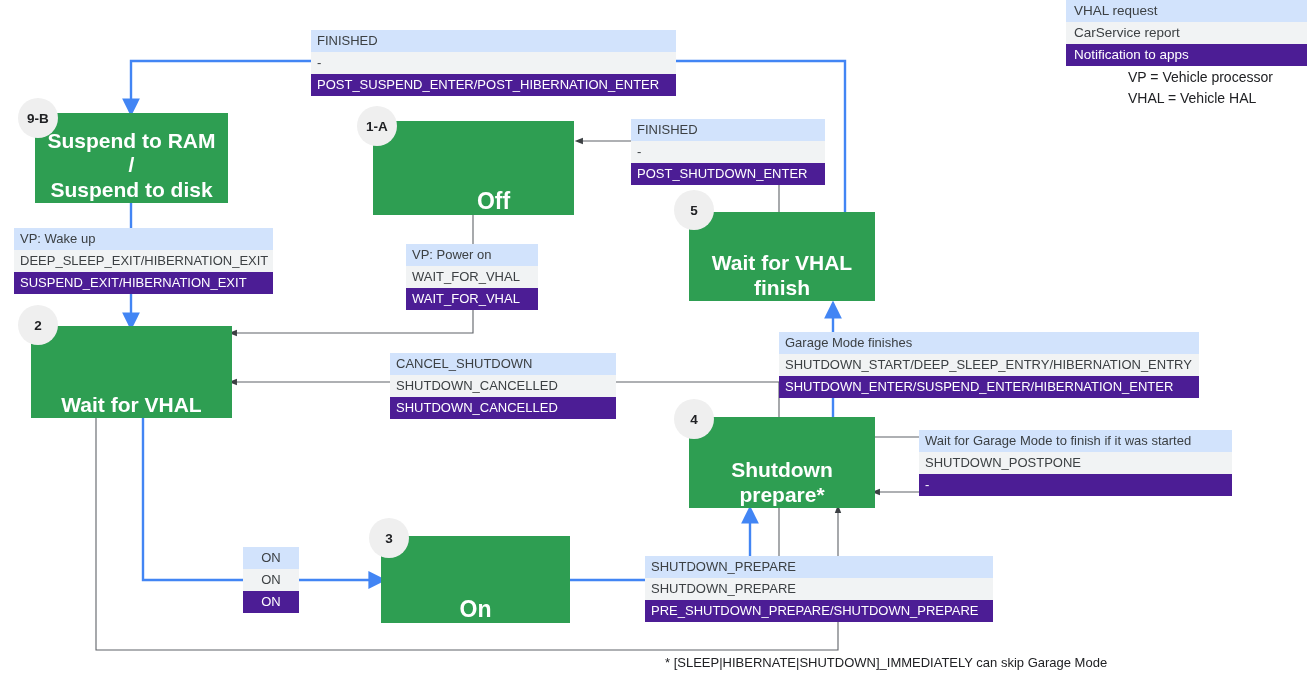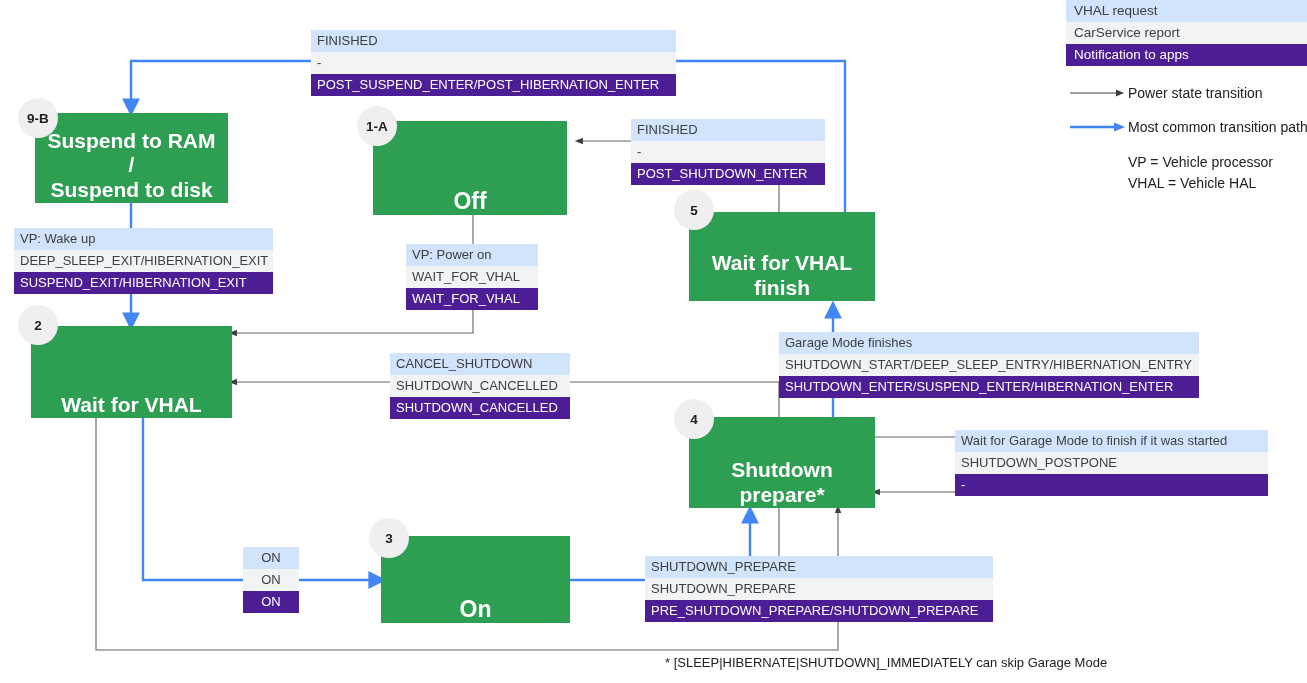--- a/index.html
+++ b/index.html
@@ -129,21 +129,21 @@
     </g>
   </svg>
 
   <div class="state" style="left:35px;top:113px;width:193px;height:90px;font-size:21px;">
     <span class="label">Suspend to RAM
 /
 Suspend to disk</span>
   </div>
   <div class="badge" style="left:18px;top:98px;">9-B</div>
 
-  <div class="state" style="left:373px;top:121px;width:194px;height:94px;font-size:23px;">
+  <div class="state" style="left:373px;top:121px;width:161px;height:94px;font-size:23px;padding-left:40px;">
     <span class="label">Off</span>
   </div>
   <div class="badge" style="left:357px;top:106px;">1-A</div>
 
   <div class="state" style="left:31px;top:326px;width:201px;height:92px;font-size:21px;">
     <span class="label">Wait for VHAL</span>
   </div>
   <div class="badge" style="left:18px;top:305px;">2</div>
 
   <div class="state" style="left:381px;top:536px;width:189px;height:87px;font-size:23px;">
@@ -180,33 +180,33 @@
     <div class="row car">WAIT_FOR_VHAL</div>
     <div class="row note">WAIT_FOR_VHAL</div>
   </div>
 
   <div class="stack" style="left:631px;top:119px;width:194px;">
     <div class="row vhal">FINISHED</div>
     <div class="row car">-</div>
     <div class="row note">POST_SHUTDOWN_ENTER</div>
   </div>
 
-  <div class="stack" style="left:390px;top:353px;width:180px;">
+  <div class="stack" style="left:390px;top:353px;width:226px;">
     <div class="row vhal">CANCEL_SHUTDOWN</div>
     <div class="row car">SHUTDOWN_CANCELLED</div>
     <div class="row note">SHUTDOWN_CANCELLED</div>
   </div>
 
   <div class="stack" style="left:779px;top:332px;width:420px;border-radius:24px;">
     <div class="row vhal">Garage Mode finishes</div>
     <div class="row car">SHUTDOWN_START/DEEP_SLEEP_ENTRY/HIBERNATION_ENTRY</div>
     <div class="row note">SHUTDOWN_ENTER/SUSPEND_ENTER/HIBERNATION_ENTER</div>
   </div>
 
-  <div class="stack" style="left:955px;top:430px;width:313px;">
+  <div class="stack" style="left:919px;top:430px;width:313px;">
     <div class="row vhal">Wait for Garage Mode to finish if it was started</div>
     <div class="row car">SHUTDOWN_POSTPONE</div>
     <div class="row note">-</div>
   </div>
 
   <div class="stack" style="left:243px;top:547px;width:56px;text-align:center;">
     <div class="row vhal">ON</div>
     <div class="row car">ON</div>
     <div class="row note">ON</div>
   </div>
@@ -215,36 +215,20 @@
     <div class="row vhal">SHUTDOWN_PREPARE</div>
     <div class="row car">SHUTDOWN_PREPARE</div>
     <div class="row note">PRE_SHUTDOWN_PREPARE/SHUTDOWN_PREPARE</div>
   </div>
 
   <div id="legend">
     <div class="lrow row vhal">VHAL request</div>
     <div class="lrow row car">CarService report</div>
     <div class="lrow row note">Notification to apps</div>
 
-    <div class="legend-lines">
-      <div class="legend-entry">
-        <svg class="lsvg" width="56" height="14">
-          <line x1="0" y1="7" x2="48" y2="7" stroke="#3c4043" stroke-width="1.1"></line>
-          <path d="M46,3.4 L54,7 L46,10.6 z" fill="#3c4043"></path>
-        </svg>
-        <span class="ltext">Power state transition</span>
-      </div>
-      <div class="legend-entry">
-        <svg class="lsvg" width="56" height="14">
-          <line x1="0" y1="7" x2="46" y2="7" stroke="#4285f4" stroke-width="2.4"></line>
-          <path d="M44,2.4 L55,7 L44,11.6 z" fill="#4285f4"></path>
-        </svg>
-        <span class="ltext">Most common transition path</span>
-      </div>
-    </div>
 
     <div class="defs">
       <div>VP = Vehicle processor</div>
       <div>VHAL = Vehicle HAL</div>
     </div>
   </div>
 
   <div id="footnote">* [SLEEP|HIBERNATE|SHUTDOWN]_IMMEDIATELY can skip Garage Mode</div>
 
 </div>

